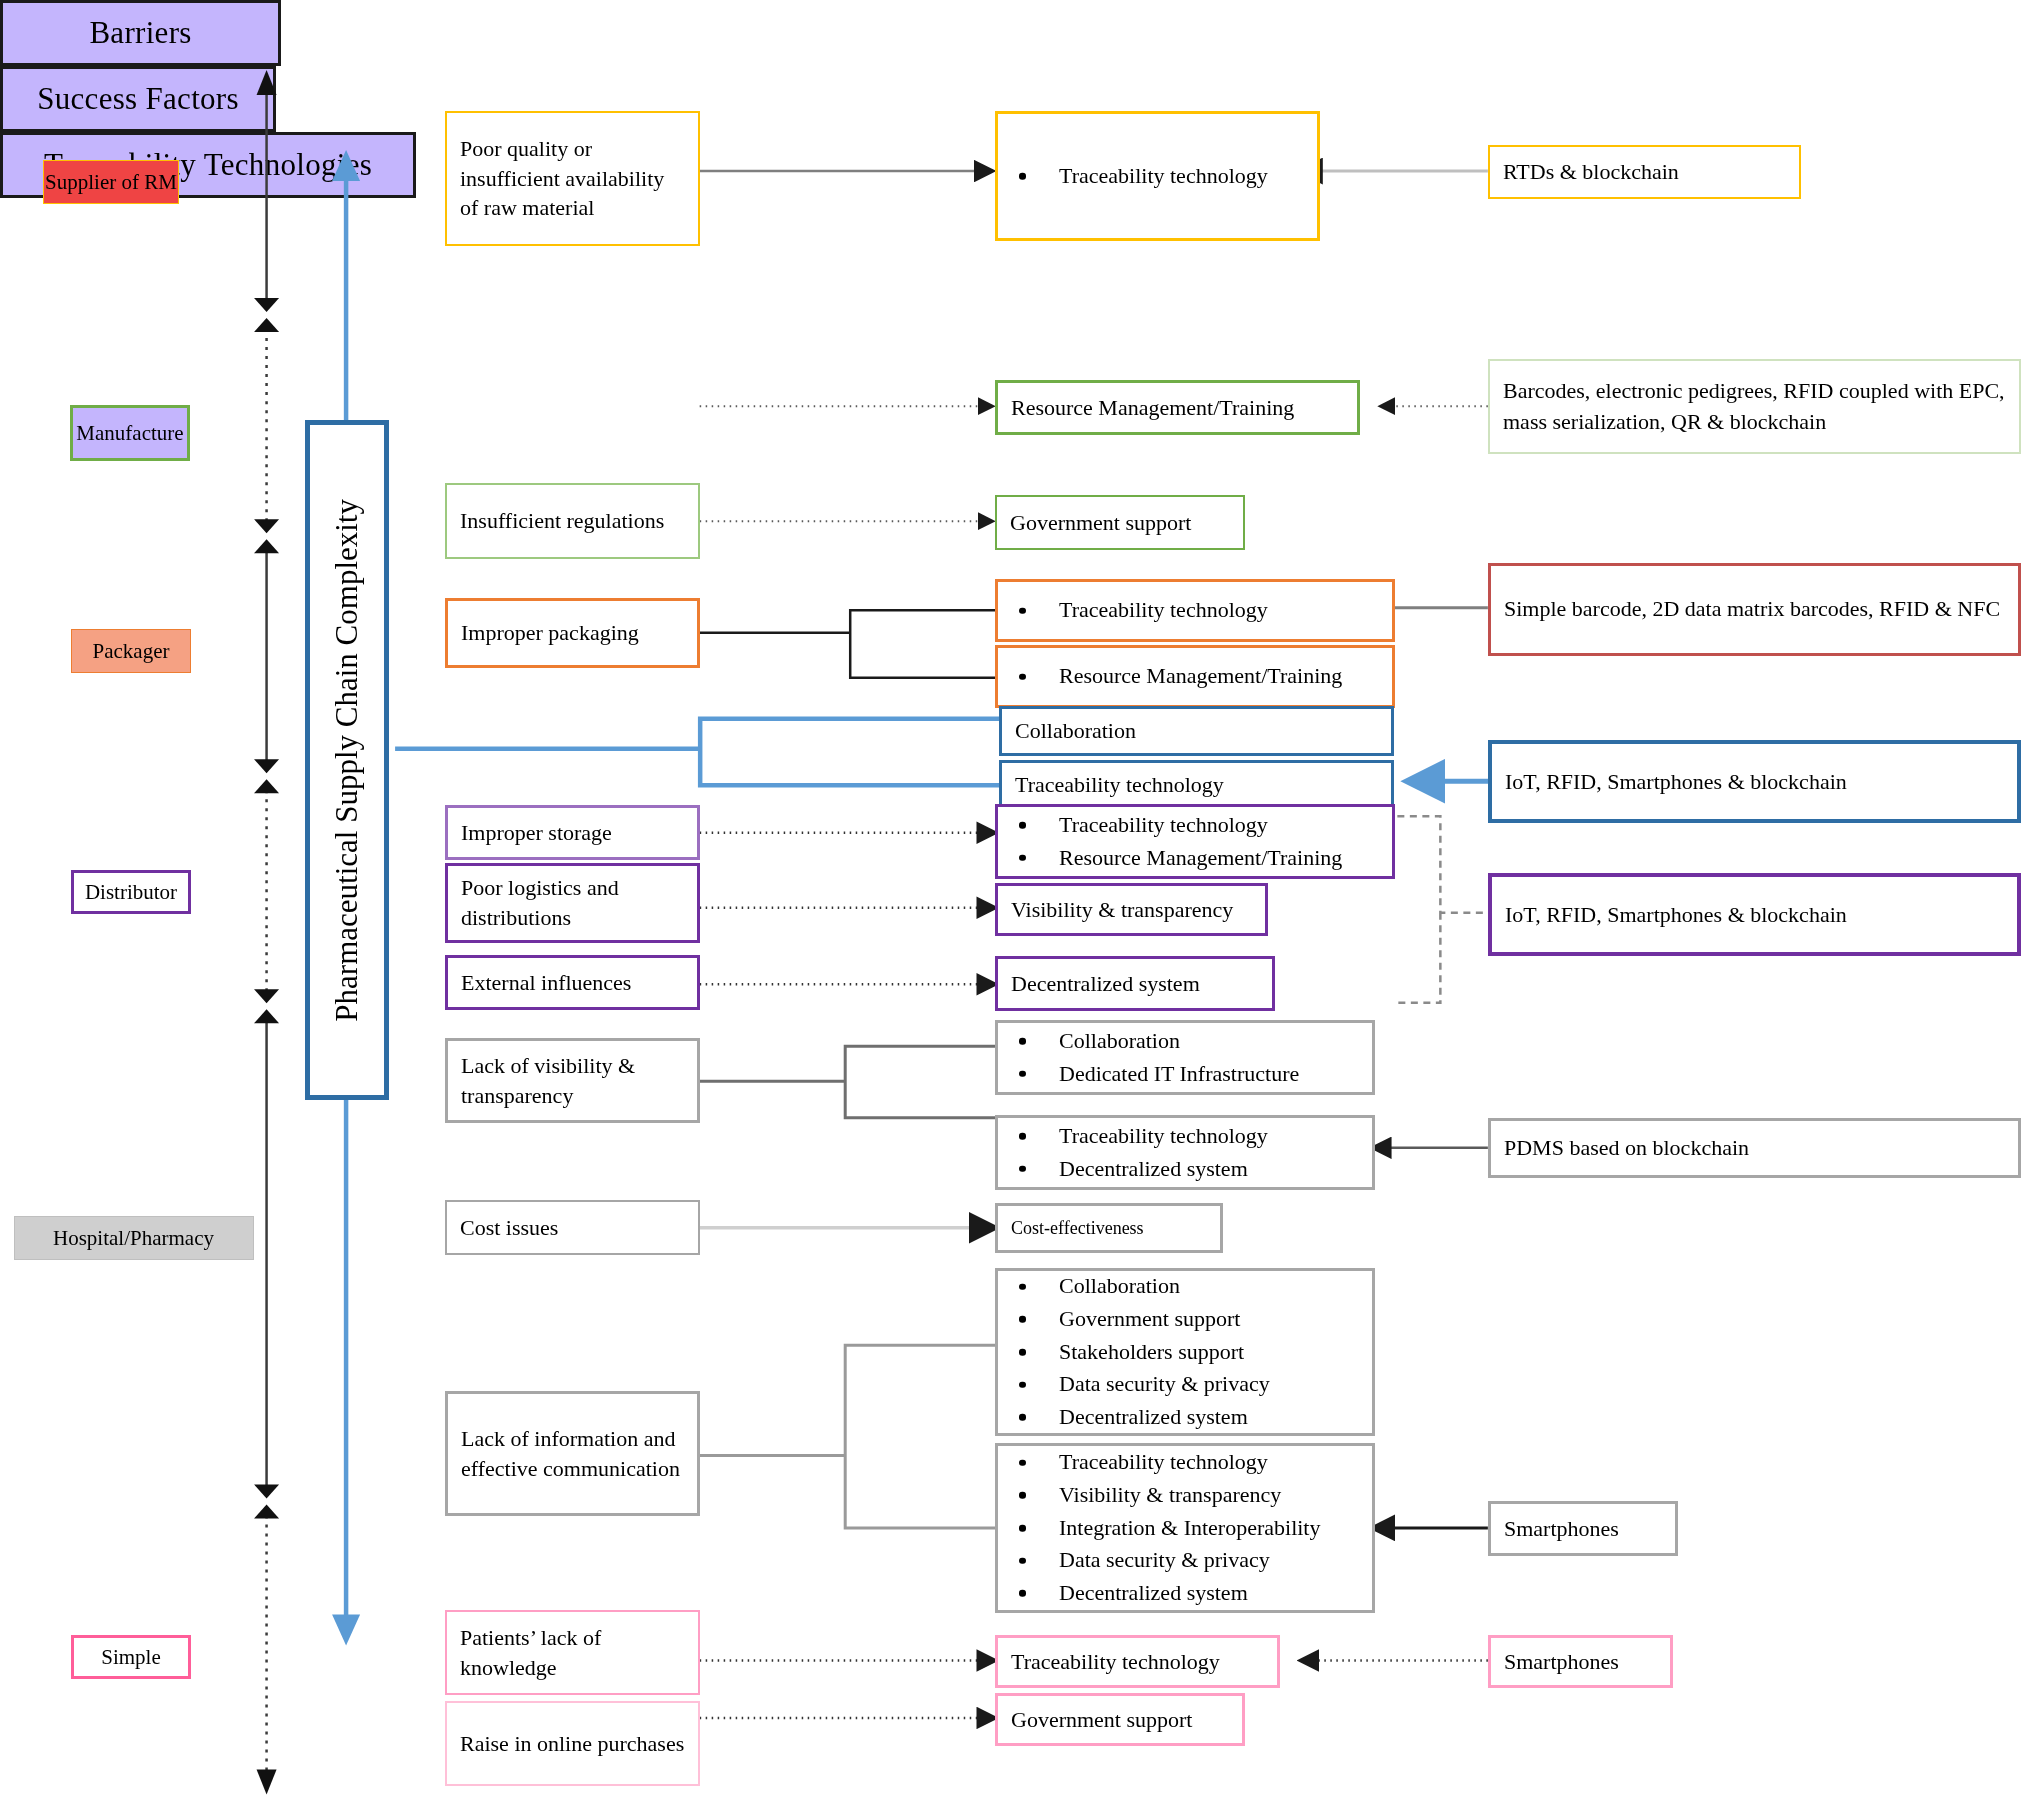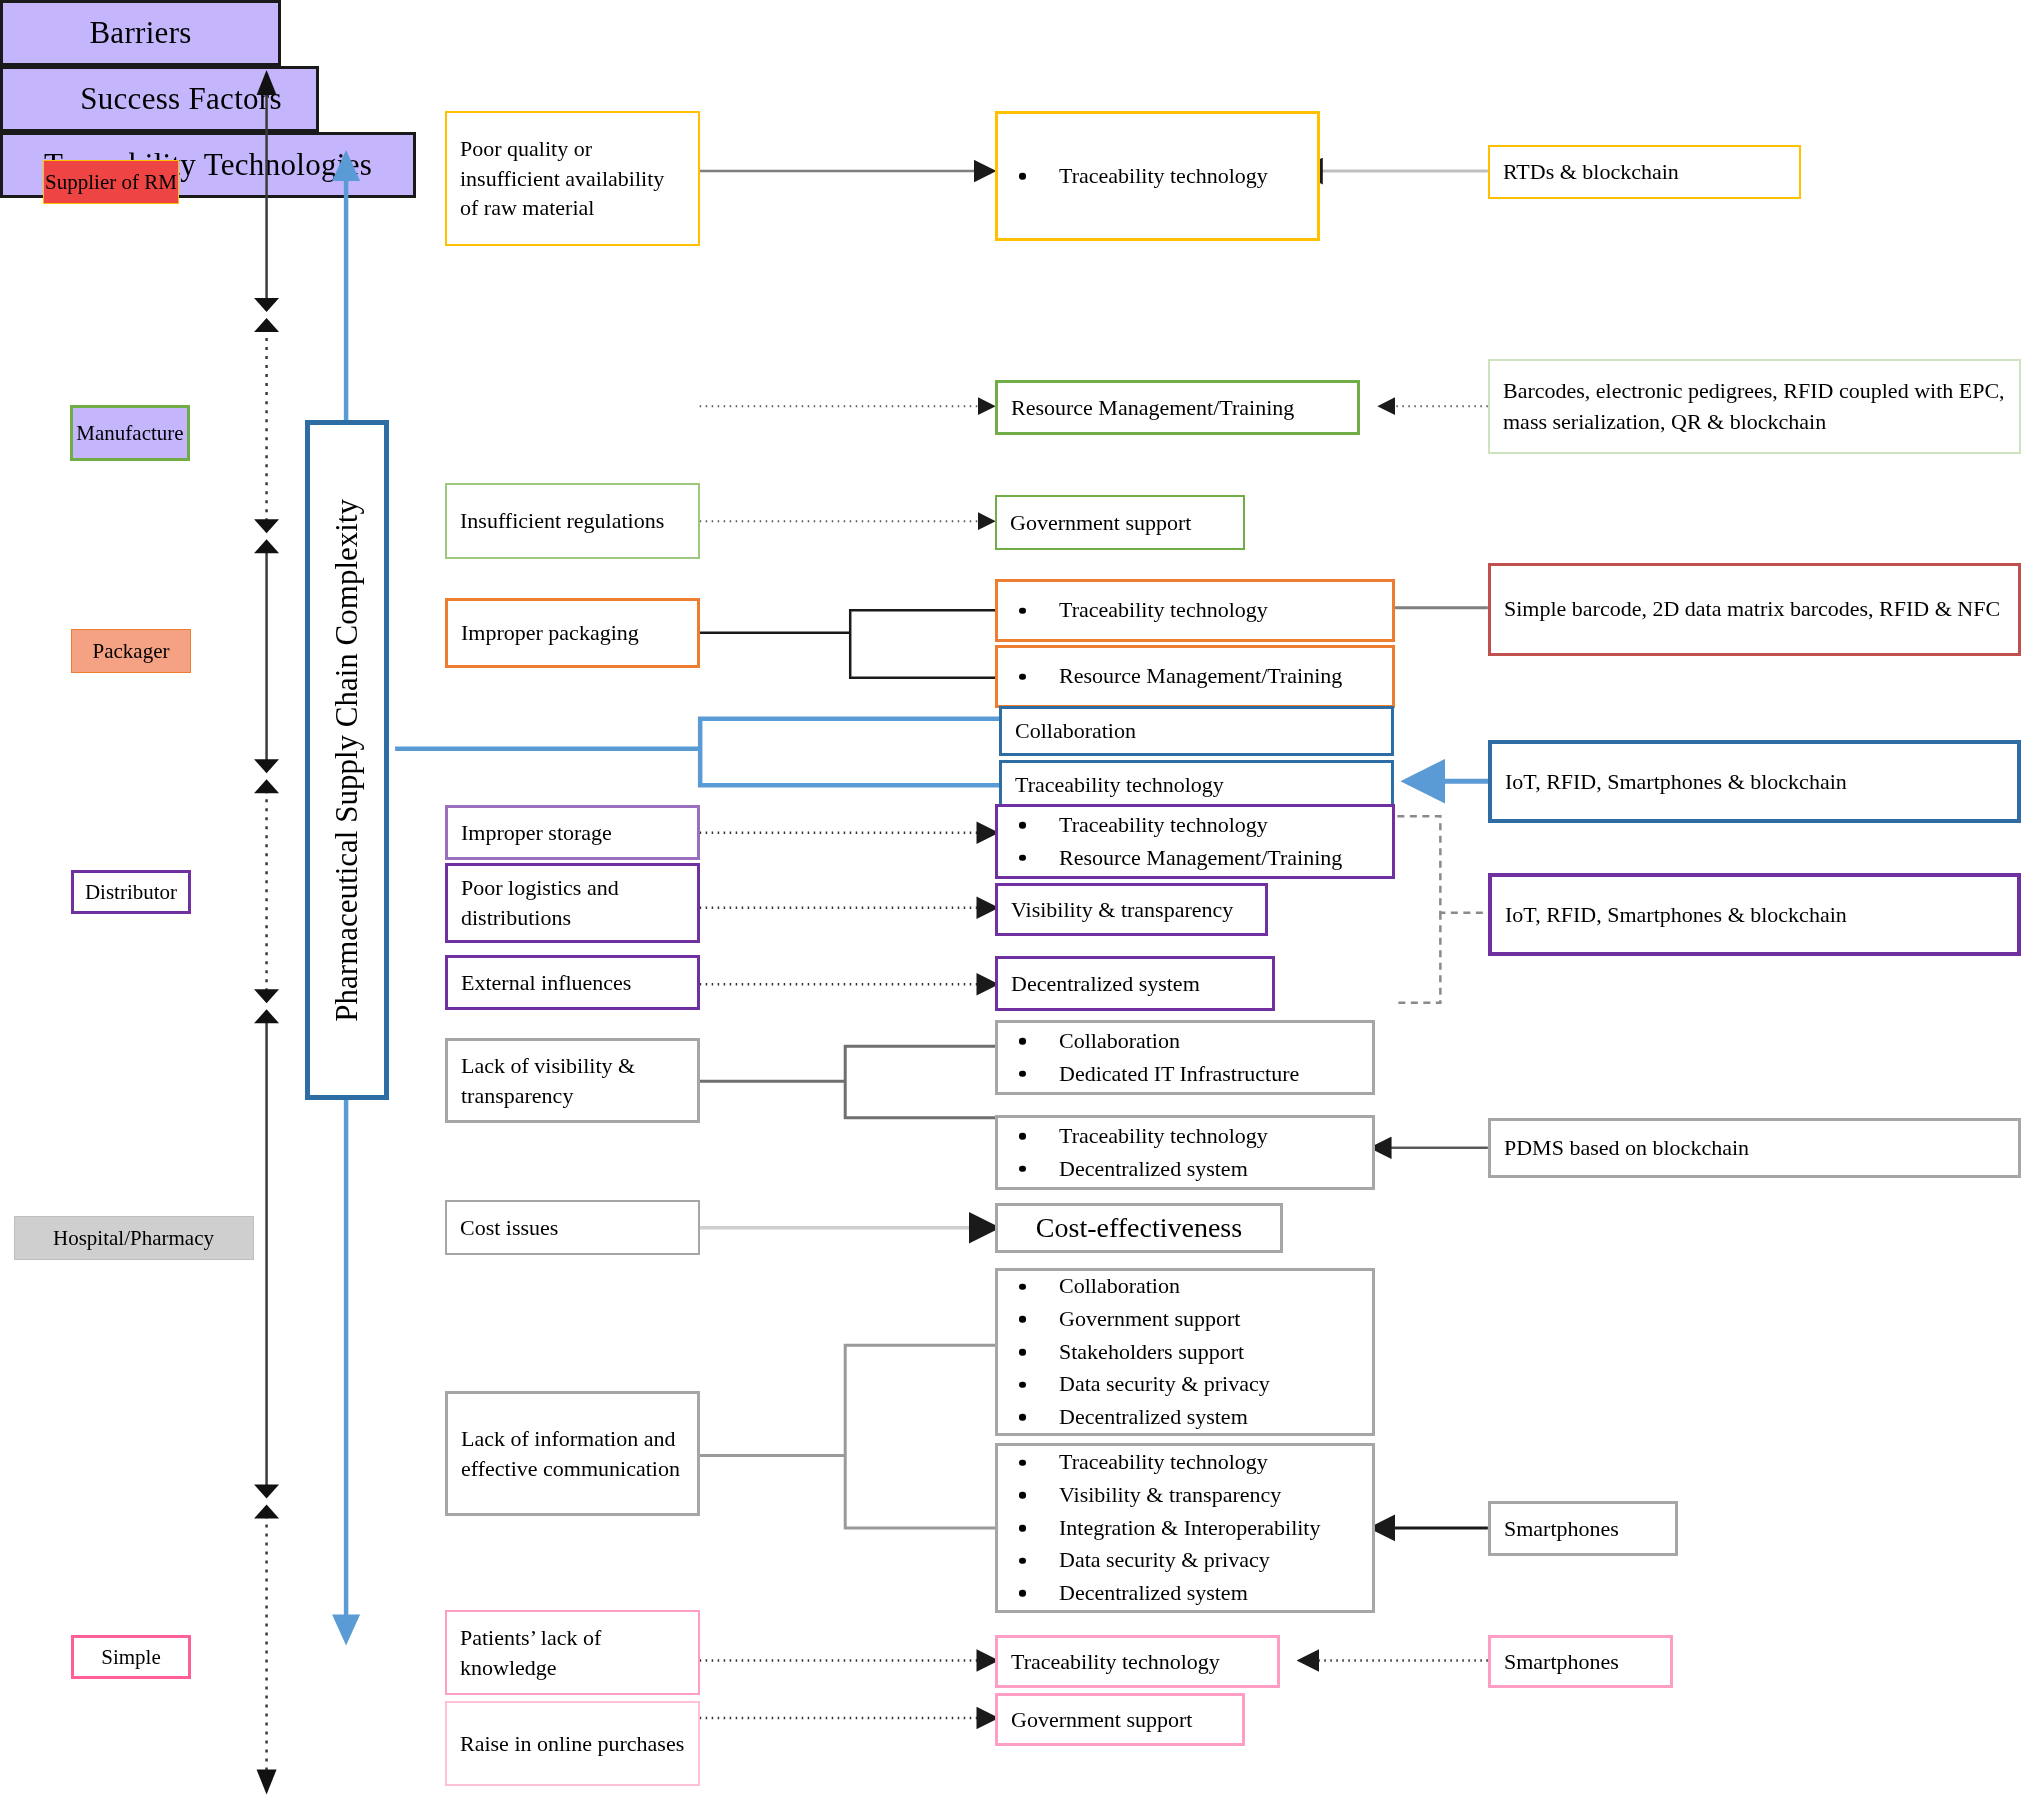--- a/index.html
+++ b/index.html
@@ -97,21 +97,21 @@
     <path d="M2975,3055 L2745,3055" stroke="#1a1a1a" stroke-width="6" fill="none" marker-end="url(#ahB)"></path>
 
     <path d="M1399,3320 L1990,3320" stroke="#333" stroke-width="5" stroke-dasharray="3 9" fill="none" marker-end="url(#ahB)"></path>
     <path d="M2975,3320 L2600,3320" stroke="#333" stroke-width="5" stroke-dasharray="3 9" fill="none" marker-end="url(#ahB)"></path>
     <path d="M1399,3435 L1990,3435" stroke="#333" stroke-width="5" stroke-dasharray="3 9" fill="none" marker-end="url(#ahB)"></path>
   </svg>
 
   <div class="hdr" style="left:431px;top:9px;width:275px;height:60px;">
     <span>Barriers</span>
   </div>
-  <div class="hdr" style="left:1000px;top:9px;width:270px;height:60px;padding-left:43px;">
+  <div class="hdr" style="left:1000px;top:9px;width:270px;height:60px;">
     <span>Success Factors</span>
   </div>
   <div class="hdr" style="left:1496px;top:9px;width:410px;height:60px;">
     <span>Traceability Technologies</span>
   </div>
 
   <div class="lbl" style="left:43px;top:160px;width:136px;height:44px;background:#ef4444;border:1.5px solid #ffc000;">
     <span>Supplier of RM</span>
   </div>
   <div class="lbl" style="left:70px;top:405px;width:120px;height:56px;background:#c4b5fd;border:3.5px solid #70ad47;">
@@ -217,21 +217,21 @@
       <li>Collaboration</li>
       <li>Dedicated IT Infrastructure</li>
     </ul>
   </div>
   <div class="box" style="left:995px;top:1115px;width:380px;height:75px;border:3.5px solid #a6a6a6;font-size:22px;">
     <ul class="bl">
       <li>Traceability technology</li>
       <li>Decentralized system</li>
     </ul>
   </div>
-  <div class="box pad" style="left:995px;top:1203px;width:288px;height:50px;border:3px solid #a6a6a6;font-size:28px;text-align:center;">
+  <div class="box pad" style="left:995px;top:1203px;width:228px;height:50px;border:3px solid #a6a6a6;font-size:18px;">
     <span class="txt">Cost-effectiveness</span>
   </div>
 
   <div class="box" style="left:995px;top:1268px;width:380px;height:168px;border:3.5px solid #a6a6a6;font-size:22px;">
     <ul class="bl">
       <li>Collaboration</li>
       <li>Government support</li>
       <li>Stakeholders support</li>
       <li>Data security &amp; privacy</li>
       <li>Decentralized system</li>

